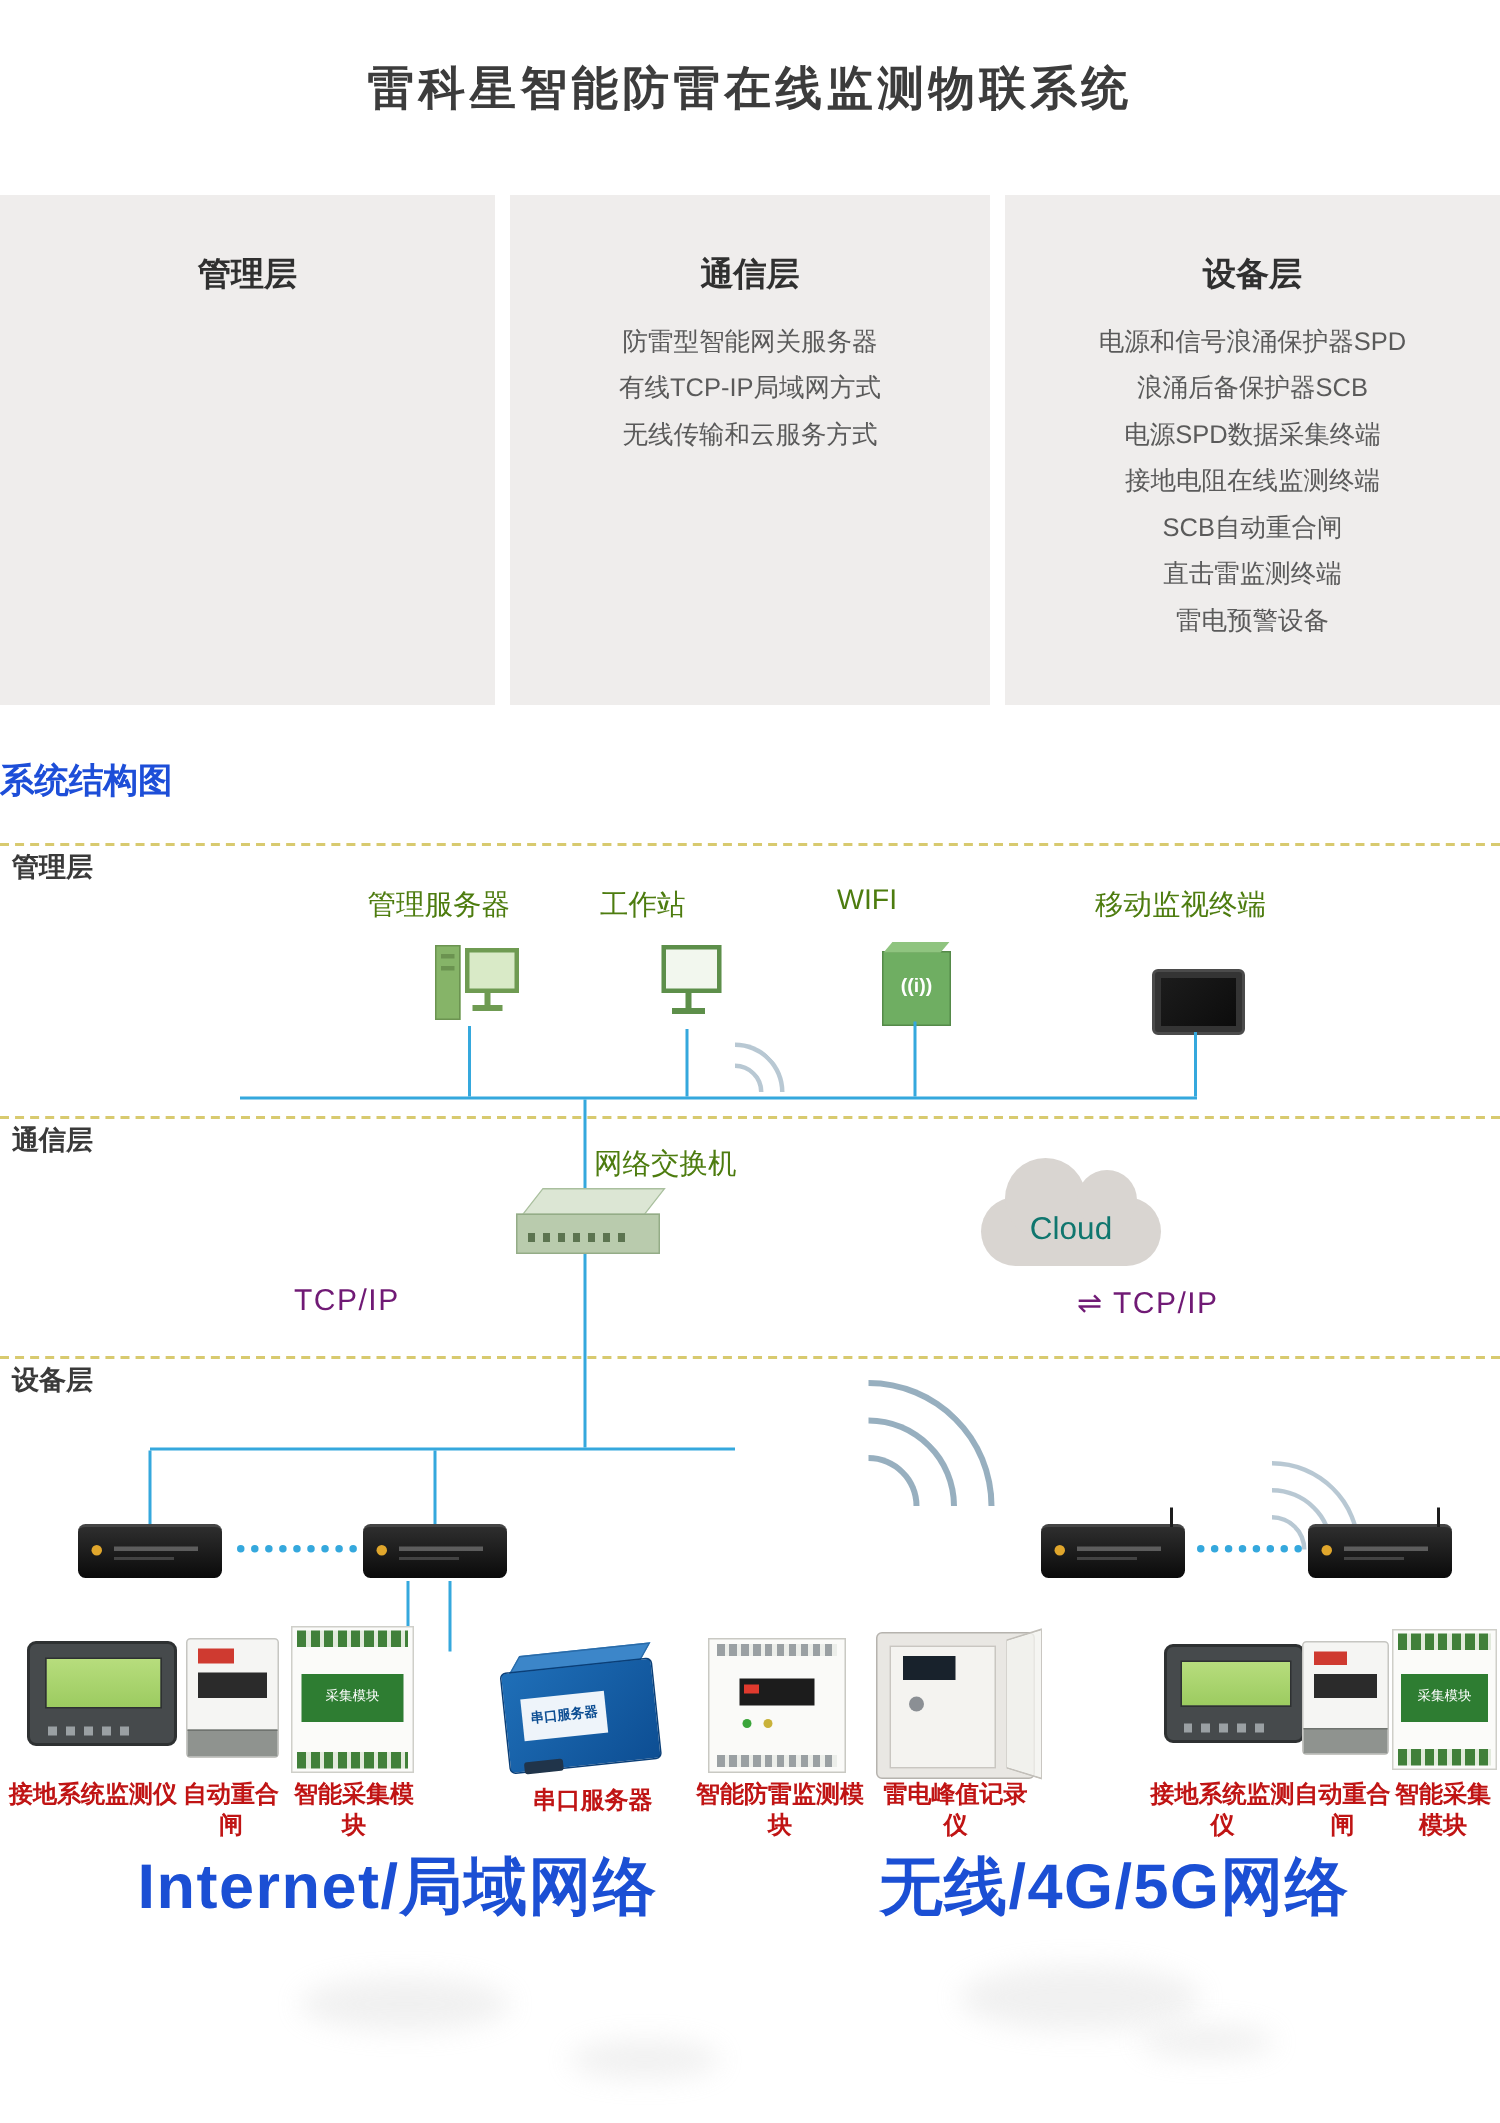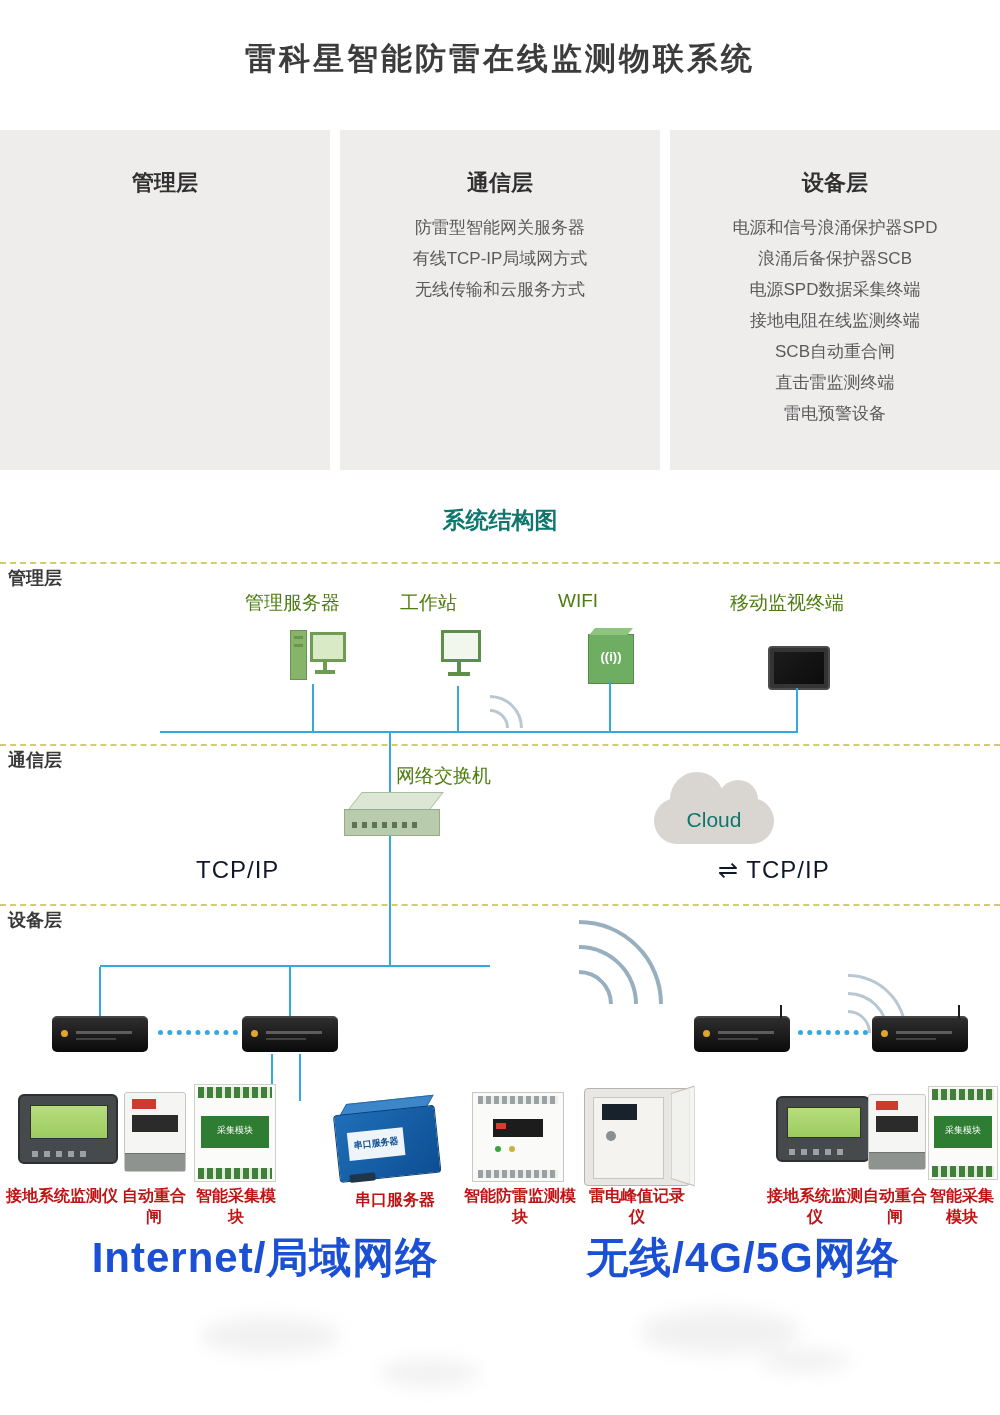--- a/index.html
+++ b/index.html
@@ -11,22 +11,22 @@
               font-size:31px;font-weight:bold;letter-spacing:3px;color:#3c3c3c;margin:0;}
 
   
   .panels{position:absolute;top:130px;left:0;width:1000px;display:flex;gap:10px;}
   .panel{background:#efedec;height:340px;box-sizing:border-box;}
   .panel.p1{width:330px;} .panel.p2{width:320px;} .panel.p3{width:330px;}
   .panel-heading{margin:38px 0 14px;text-align:center;font-size:22px;font-weight:bold;color:#303030;}
   .panel-item{text-align:center;font-size:17px;color:#5a5a5a;line-height:31px;}
 
   
-  .diagram-title{position:absolute;top:505px;left:0;width:1000px;text-align:center;
-                 font-size:23px;font-weight:bold;color:#0f766e;margin:0;}
+  .diagram-title{position:absolute;top:505px;left:0;width:1000px;
+                 font-size:23px;font-weight:bold;color:#1d4ed8;margin:0;}
 
   
   .dash{position:absolute;left:0;width:1000px;height:0;border-top:2px dashed #d8ca6f;}
   .layer-label{position:absolute;left:8px;font-size:18px;font-weight:bold;color:#3a3a3a;}
 
   
   .node-label{position:absolute;font-size:19px;color:#4d7c0f;text-align:left;}
 
   
   .v{position:absolute;width:2px;background:#35a8dd;}
@@ -60,21 +60,21 @@
   .switch .ports{position:absolute;left:8px;bottom:8px;width:70px;height:6px;
                  background:repeating-linear-gradient(90deg,#5c7450 0 5px,transparent 5px 10px);}
 
   
   .cloud{position:absolute;left:654px;top:798px;width:120px;height:46px;background:#d9d5d1;border-radius:46px;}
   .cloud::before{content:"";position:absolute;left:16px;top:-26px;width:54px;height:54px;border-radius:50%;background:#d9d5d1;}
   .cloud::after{content:"";position:absolute;right:16px;top:-18px;width:40px;height:40px;border-radius:50%;background:#d9d5d1;}
   .cloud .label{position:relative;z-index:1;display:block;text-align:center;line-height:44px;
                 color:#0f766e;font-size:21px;}
 
-  .tcp{position:absolute;font-size:24px;color:#0f172a;letter-spacing:1px;}
+  .tcp{position:absolute;font-size:20px;color:#701a75;letter-spacing:1px;}
 
   
   .arc{position:absolute;border:4px solid transparent;border-top-color:rgba(125,155,175,.8);
        border-radius:50%;transform:rotate(45deg);}
   .arc.thin{border-width:3px;border-top-color:rgba(125,155,175,.55);}
 
   
   .gateway{position:absolute;width:96px;height:34px;background:linear-gradient(#2e2e2e,#0a0a0a);
            border-radius:5px;border-top:2px solid #454545;}
   .gateway .led{position:absolute;left:9px;top:12px;width:7px;height:7px;border-radius:50%;background:#e0a62c;}

